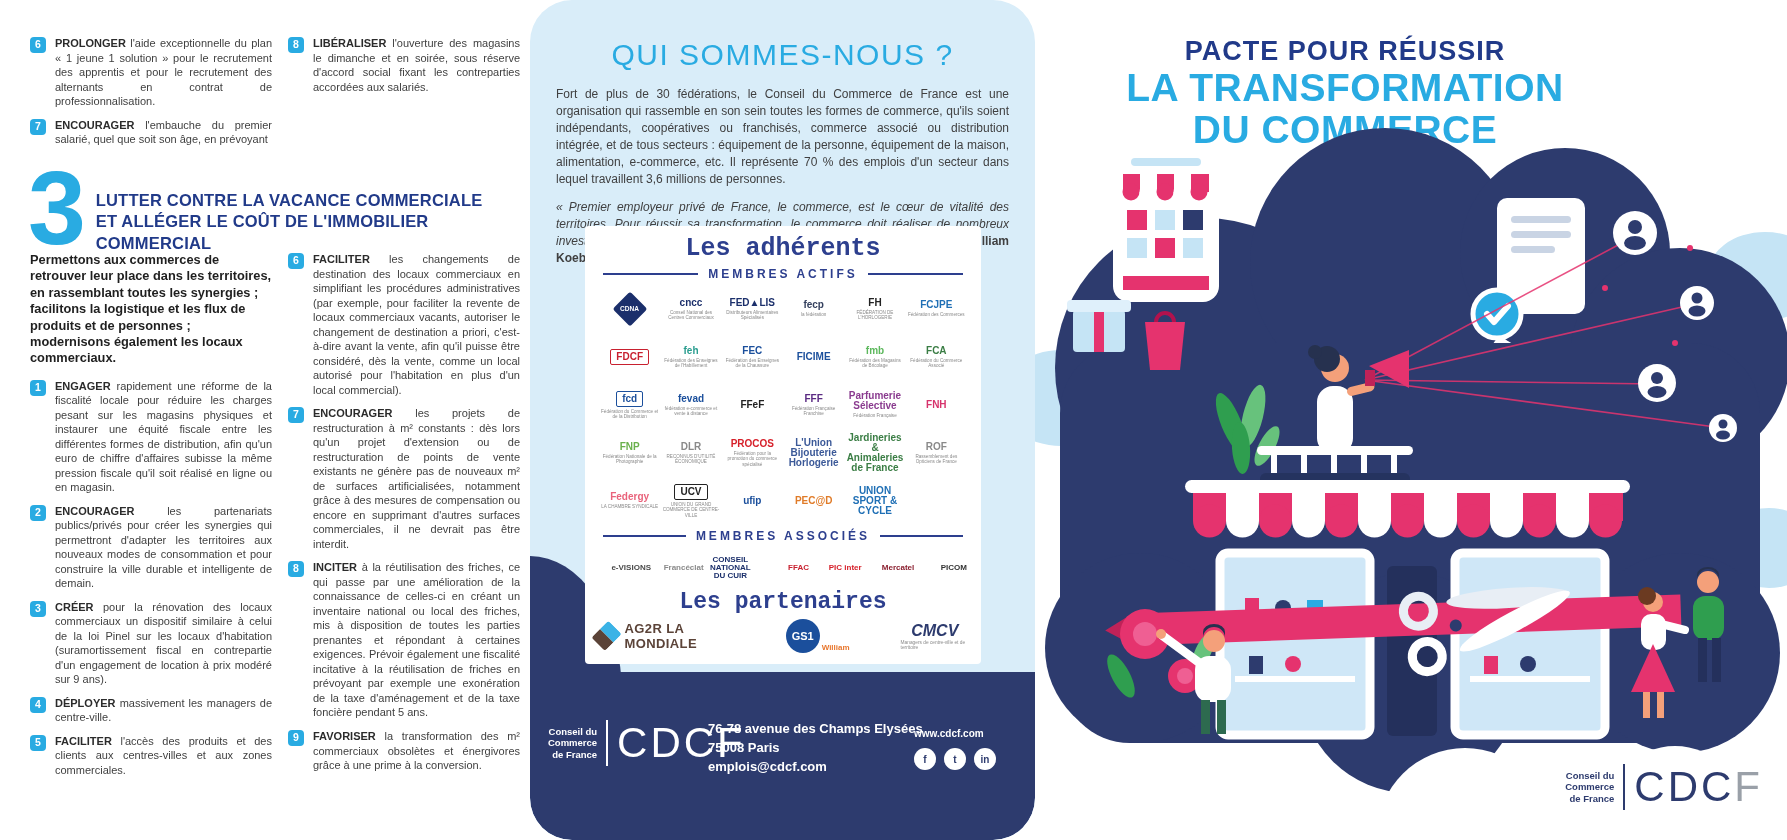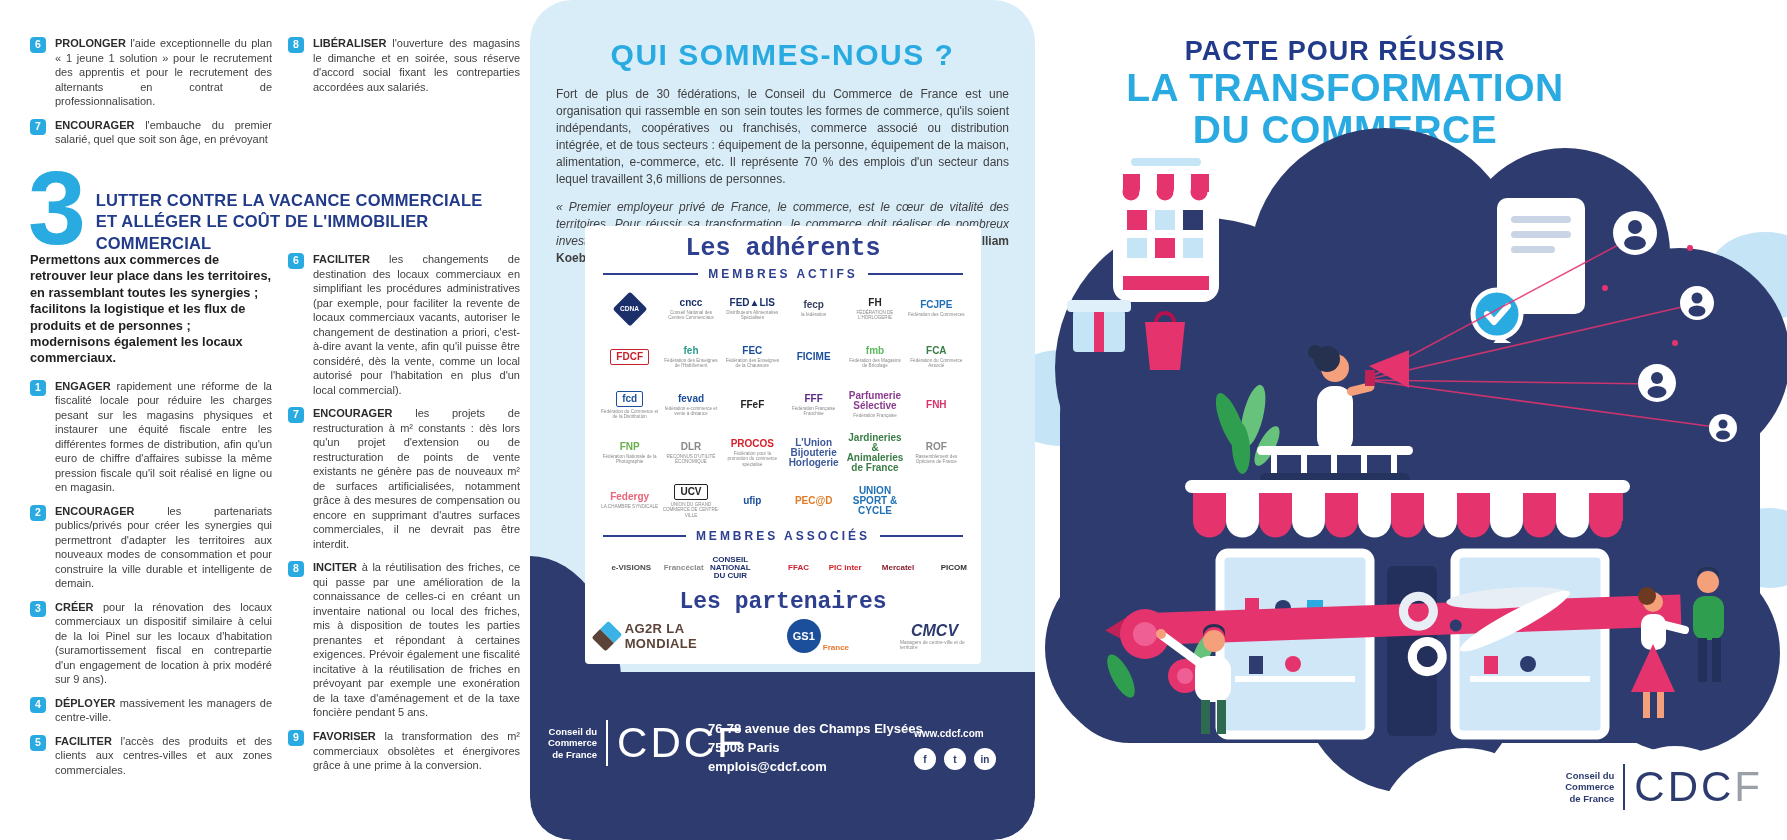--- a/index.html
+++ b/index.html
@@ -27,21 +27,21 @@
   .highlight { margin-bottom:14px; line-height:1.55; }
   .highlight span { background:#dcdcf2; color:#213a89; font-weight:bold; font-size:14.5px;
     padding:1px 4px; }
   .intro { font-weight:bold; color:#1f1f1f; font-size:12.8px; line-height:1.28;
     text-align:left; margin-bottom:12px; }
 
   
   .panel-mid { position:absolute; left:530px; top:0; width:505px; height:840px;
     background:#d9edf9; border-radius:42px; overflow:hidden; }
   .mid-title { margin-top:38px; text-align:center; color:#29abe2; font-size:30px;
-    font-weight:bold; letter-spacing:1.5px; }
+    font-weight:normal; letter-spacing:1.5px; }
   .mid-para { margin:14px 26px 0 26px; font-size:12px; line-height:1.42; color:#404041; text-align:justify; }
   .mid-quote { margin:11px 26px 0 26px; font-size:12px; line-height:1.42; color:#404041; text-align:justify; }
   .mid-quote i { font-style:italic; }
   .mid-quote b { font-style:normal; font-weight:bold; }
   .wedge { position:absolute; left:0; top:556px; width:92px; height:138px;
     background:#2d3b6e; border-radius:0 100% 0 0; }
   .card { position:absolute; left:55px; top:226px; width:396px; height:438px;
     background:#fff; border-radius:4px; padding:8px 12px 6px 12px; }
   .serif-title { font-family:Liberation Mono, monospace; font-weight:bold; color:#2d3f8e;
     text-align:center; font-size:25px; }
@@ -328,21 +328,21 @@
       <div class="partners-row">
         <div class="partner">
           <div class="ag2r-diamond">
               <div class="half-top"></div>
               <div class="half-bot"></div>
             </div>
           <span class="ag2r-label">AG2R LA MONDIALE</span>
         </div>
         <div class="partner">
           <div class="gs1-circle">GS1</div>
-          <span class="gs1-sub">France</span>
+          <span class="gs1-sub">William</span>
         </div>
         <div class="cmcv">
           <span class="cmcv-label">CMCV</span>
           <span class="cmcv-sub">Managers de centre-ville et de territoire</span>
         </div>
       </div>
     </div>
 
     <div class="mid-footer">
       <div class="cdcf-logo">

